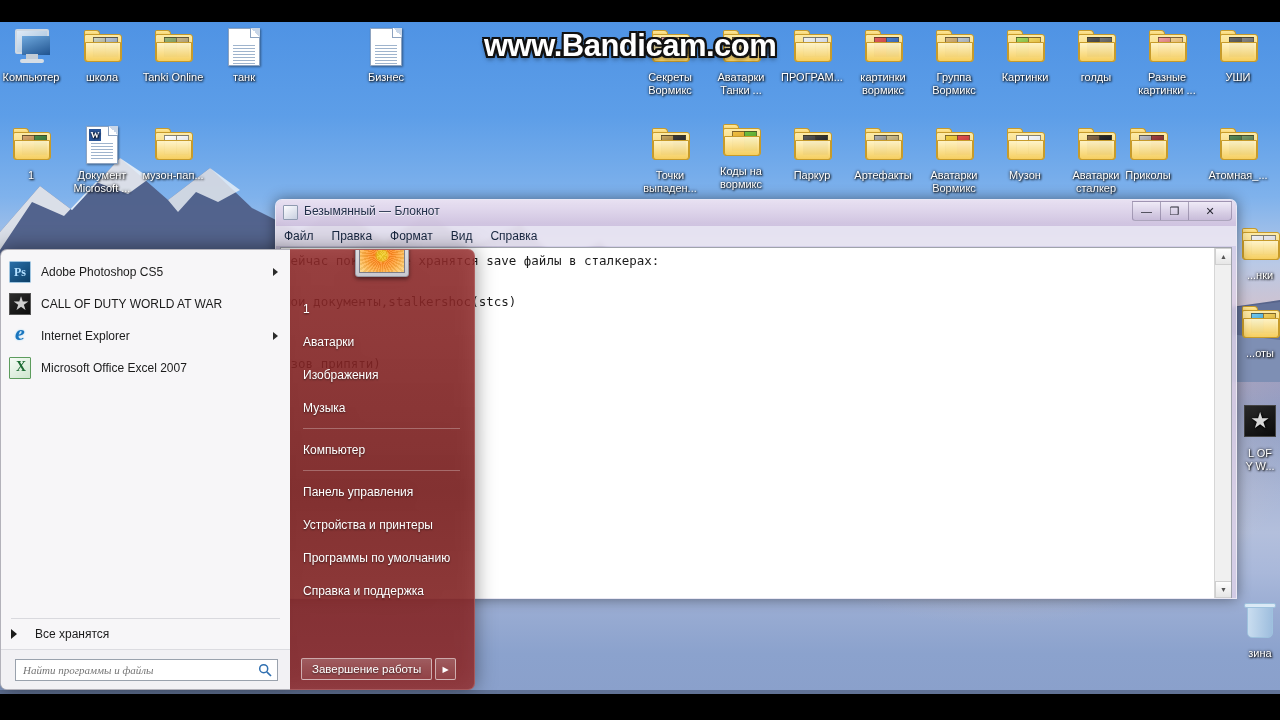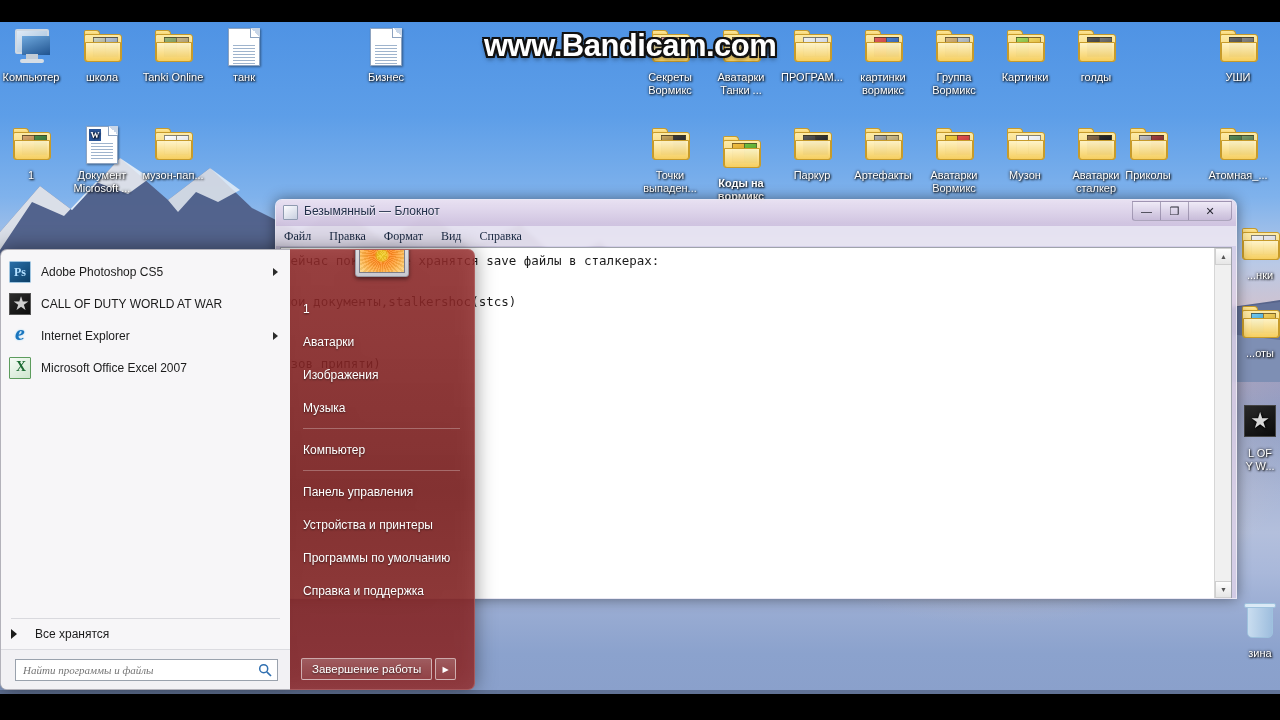--- a/index.html
+++ b/index.html
@@ -145,21 +145,21 @@
     display:flex; align-items:center; justify-content:center;
     font-size: 11px; color:#2a2a35;
   }
   .wbtn:first-child { border-radius: 0 0 0 3px; }
   .wbtn:last-child { border-radius: 0 0 4px 0; width: 44px; }
   #np-menubar {
     height: 20px; background: rgba(245,242,248,0.55);
     display:flex; align-items:center; padding-left: 8px; gap: 18px;
     font-size: 12px; color: #17263f;
   }
-  #np-menubar .mi { cursor: default; font-family: Liberation Serif, serif; }
+  #np-menubar .mi { cursor: default; }
   #np-body {
     position:absolute; left: 4px; top: 47px; right: 4px; bottom: 0;
     background: #ffffff; border: 1px solid #9fa3ab; border-bottom:none;
     overflow: hidden;
   }
   #np-text {
     position:absolute; left: 2px; top: 3px; right: 18px;
     font-family: "DejaVu Sans Mono", "Liberation Mono", monospace;
     font-size: 12.5px; line-height: 20.5px; color: #1b1b1b; white-space: pre;
   }
@@ -489,20 +489,33 @@
           <span class="tab"></span>
           <span class="back"></span>
           <span class="sheet s1" style="background:linear-gradient(160deg,#5a5a5a,#1a1a1a)"></span>
           <span class="sheet s2" style="background:linear-gradient(160deg,#7a7a7a,#2a2a2a)"></span>
           <span class="front"></span>
         </span>
     </span>
     <span class="lbl">голды</span>
   </div>
 
+  <div class="dicon" style="left:1121px; top:24px;">
+    <span class="glyph">
+      <span class="folder">
+          <span class="tab"></span>
+          <span class="back"></span>
+          <span class="sheet s1" style="background:linear-gradient(160deg,#f0a0a0,#b04040)"></span>
+          <span class="sheet s2" style="background:linear-gradient(160deg,#f0d090,#c08040)"></span>
+          <span class="front"></span>
+        </span>
+    </span>
+    <span class="lbl" style="white-space:pre-line">Разные
+картинки ...</span>
+  </div>
 
   <div class="dicon" style="left:1192px; top:24px;">
     <span class="glyph">
       <span class="folder">
           <span class="tab"></span>
           <span class="back"></span>
           <span class="sheet s1" style="background:linear-gradient(160deg,#6a6a6a,#2a2a2a)"></span>
           <span class="sheet s2" style="background:linear-gradient(160deg,#8a8a8a,#3a3a3a)"></span>
           <span class="front"></span>
         </span>
@@ -562,21 +575,21 @@
           <span class="back"></span>
           <span class="sheet s1" style="background:linear-gradient(160deg,#c8a860,#6a4a20)"></span>
           <span class="sheet s2" style="background:linear-gradient(160deg,#3a3a3a,#101010)"></span>
           <span class="front"></span>
         </span>
     </span>
     <span class="lbl" style="white-space:pre-line">Точки
 выпаден...</span>
   </div>
 
-  <div class="dicon" style="left:695px; top:130px;font-weight:bold;">
+  <div class="dicon" style="left:695px; top:118px;">
     <span class="glyph">
       <span class="folder">
           <span class="tab"></span>
           <span class="back"></span>
           <span class="sheet s1" style="background:linear-gradient(160deg,#f0c040,#c08020)"></span>
           <span class="sheet s2" style="background:linear-gradient(160deg,#70c040,#3a8020)"></span>
           <span class="front"></span>
         </span>
     </span>
     <span class="lbl" style="white-space:pre-line">Коды на

